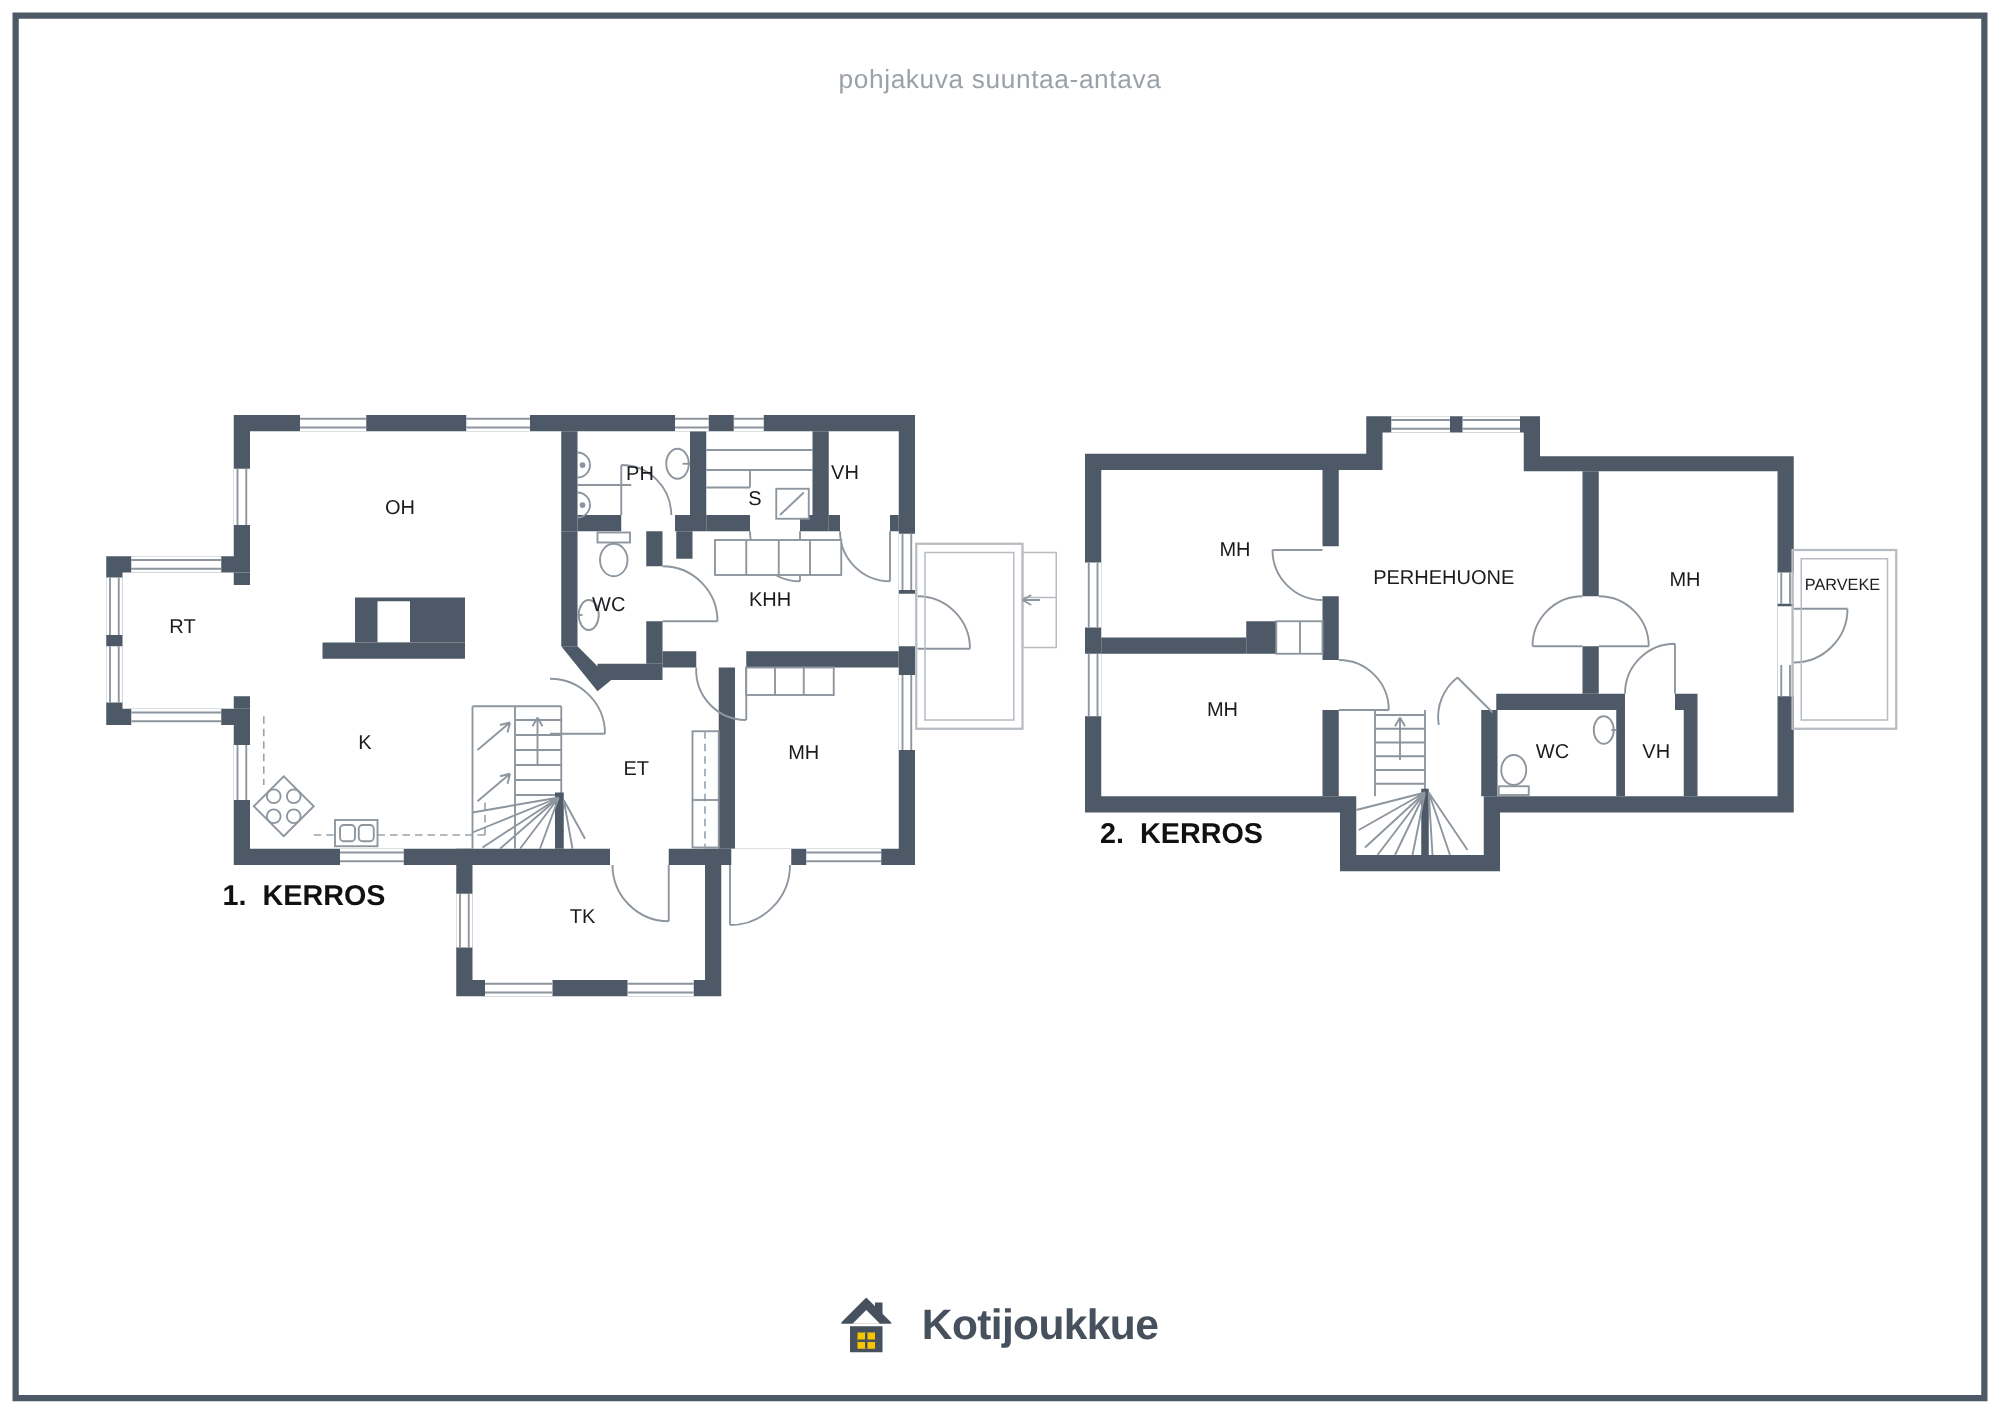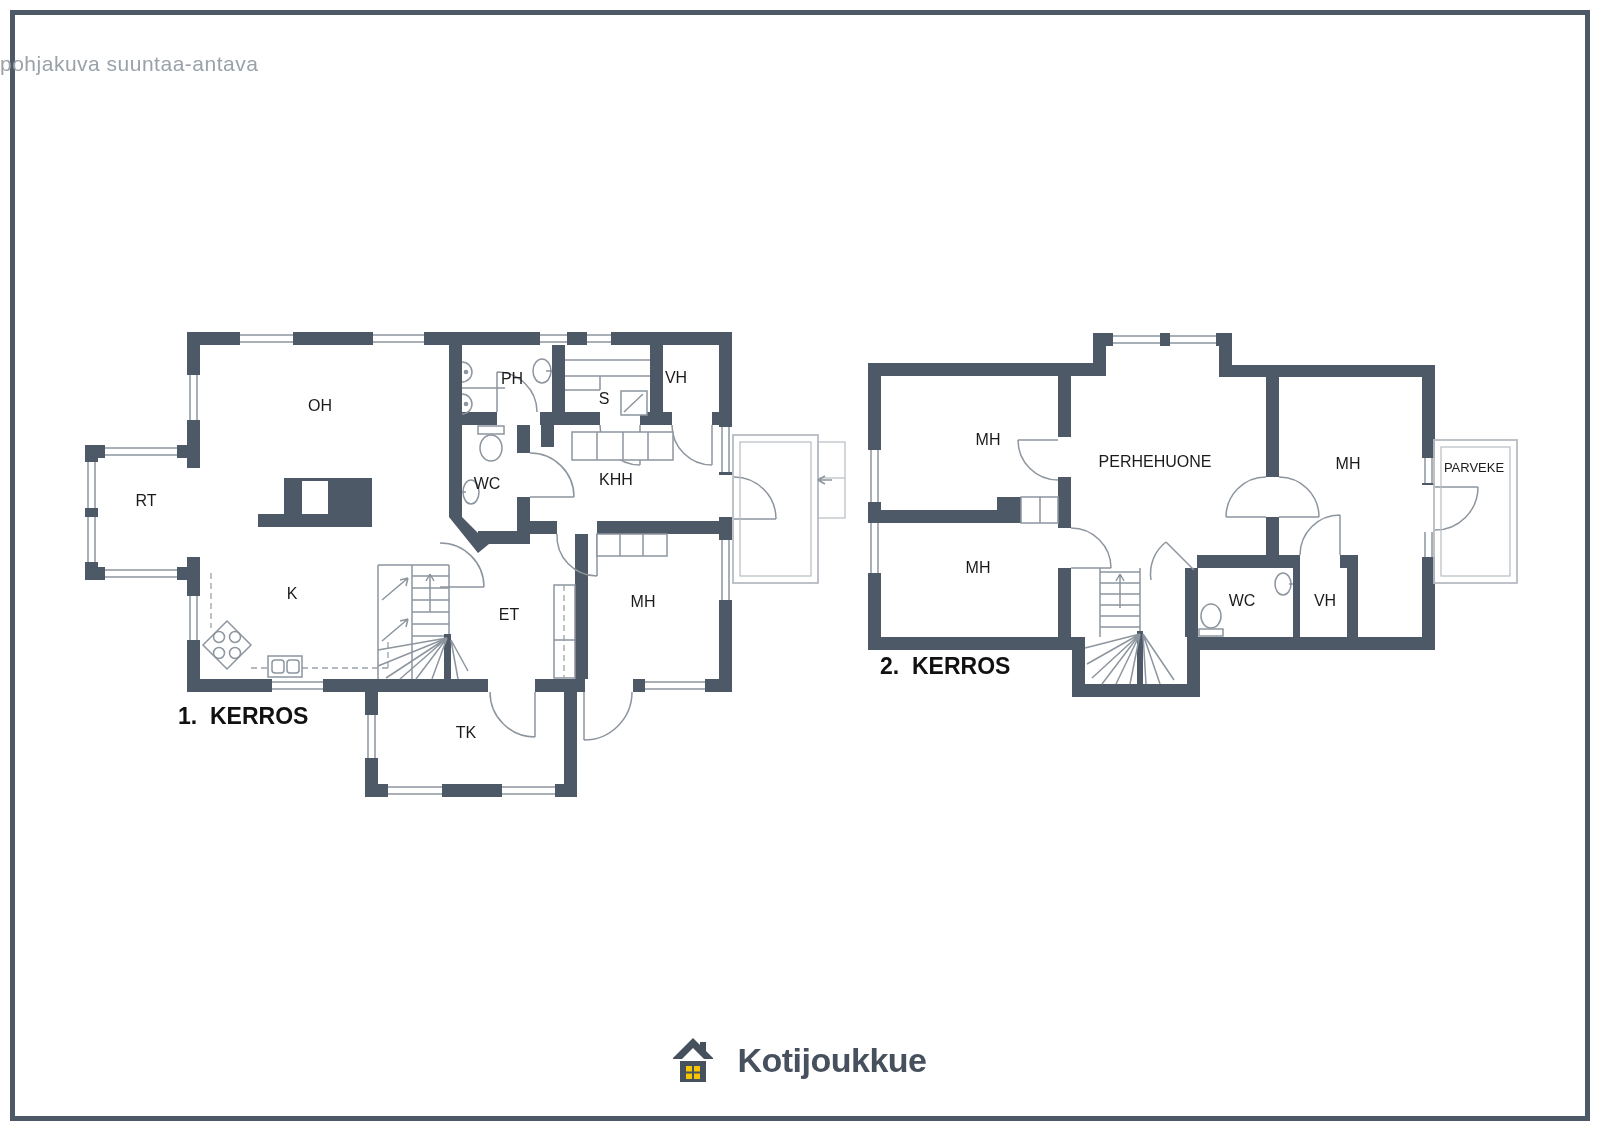--- a/index.html
+++ b/index.html
@@ -1,18 +1,18 @@
 <!DOCTYPE html>
 <html><head>
 <meta charset="utf-8">
 <style>
   html,body{margin:0;padding:0;background:#fff;width:1600px;height:1131px;overflow:hidden;
     font-family:"Liberation Sans",sans-serif;}
   #frame{position:absolute;left:10px;top:10px;right:10px;bottom:10px;border:5px solid #4d5966;}
-  #disclaimer{position:absolute;left:0;right:0;top:52px;
+  #disclaimer{position:absolute;left:0;right:0;top:52px;text-align:center;
     font-size:21px;color:#9aa1a8;letter-spacing:0.5px;}
   #plan-svg{position:absolute;left:0;top:0;}
   #logo{position:absolute;left:0;right:0;top:1038px;display:flex;align-items:center;
     justify-content:center;gap:24px;}
   #logo .logo-text{font-weight:bold;font-size:34px;color:#47505d;letter-spacing:-0.5px;}
   .wall{fill:#4d5966;stroke:none;}
   .white{fill:#ffffff;stroke:none;}
   .ln{fill:none;stroke:#8d959e;stroke-width:1.5px;}
   .fixture{fill:#ffffff;stroke:#8d959e;stroke-width:1.5px;}
   .dot{fill:#8d959e;stroke:none;}

